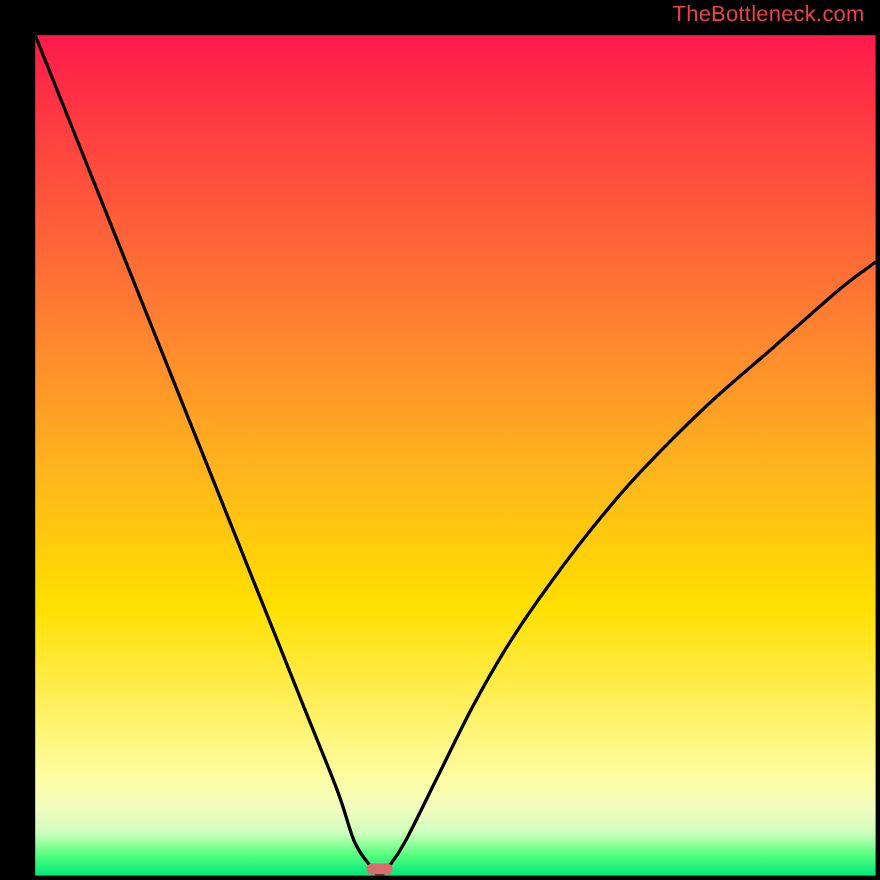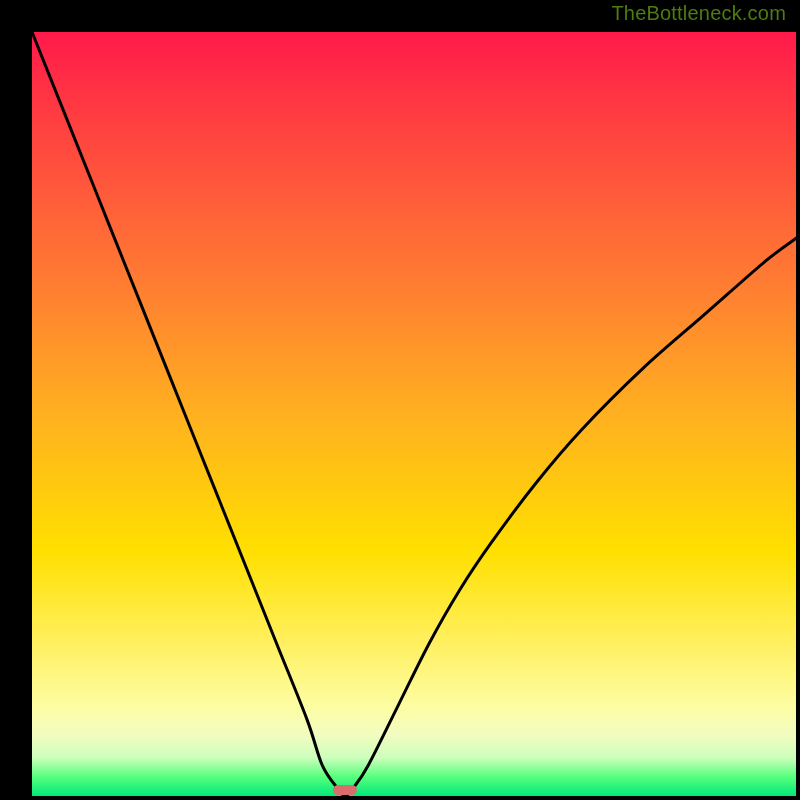--- a/index.html
+++ b/index.html
@@ -53,21 +53,21 @@
     width: 24px;
     height: 10px;
     border-radius: 5px;
     background: #d96d6d;
     bottom: 1px;
   }
   .watermark {
     position: absolute;
     top: 2px;
     right: 14px;
-    color: #4d7c0f;
+    color: #ef4444;
     font-size: 20px;
     letter-spacing: 0.2px;
     font-weight: 500;
   }
 </style>
 </head>
 <body>
 
 <div class="frame">
   <div class="plot-area">

